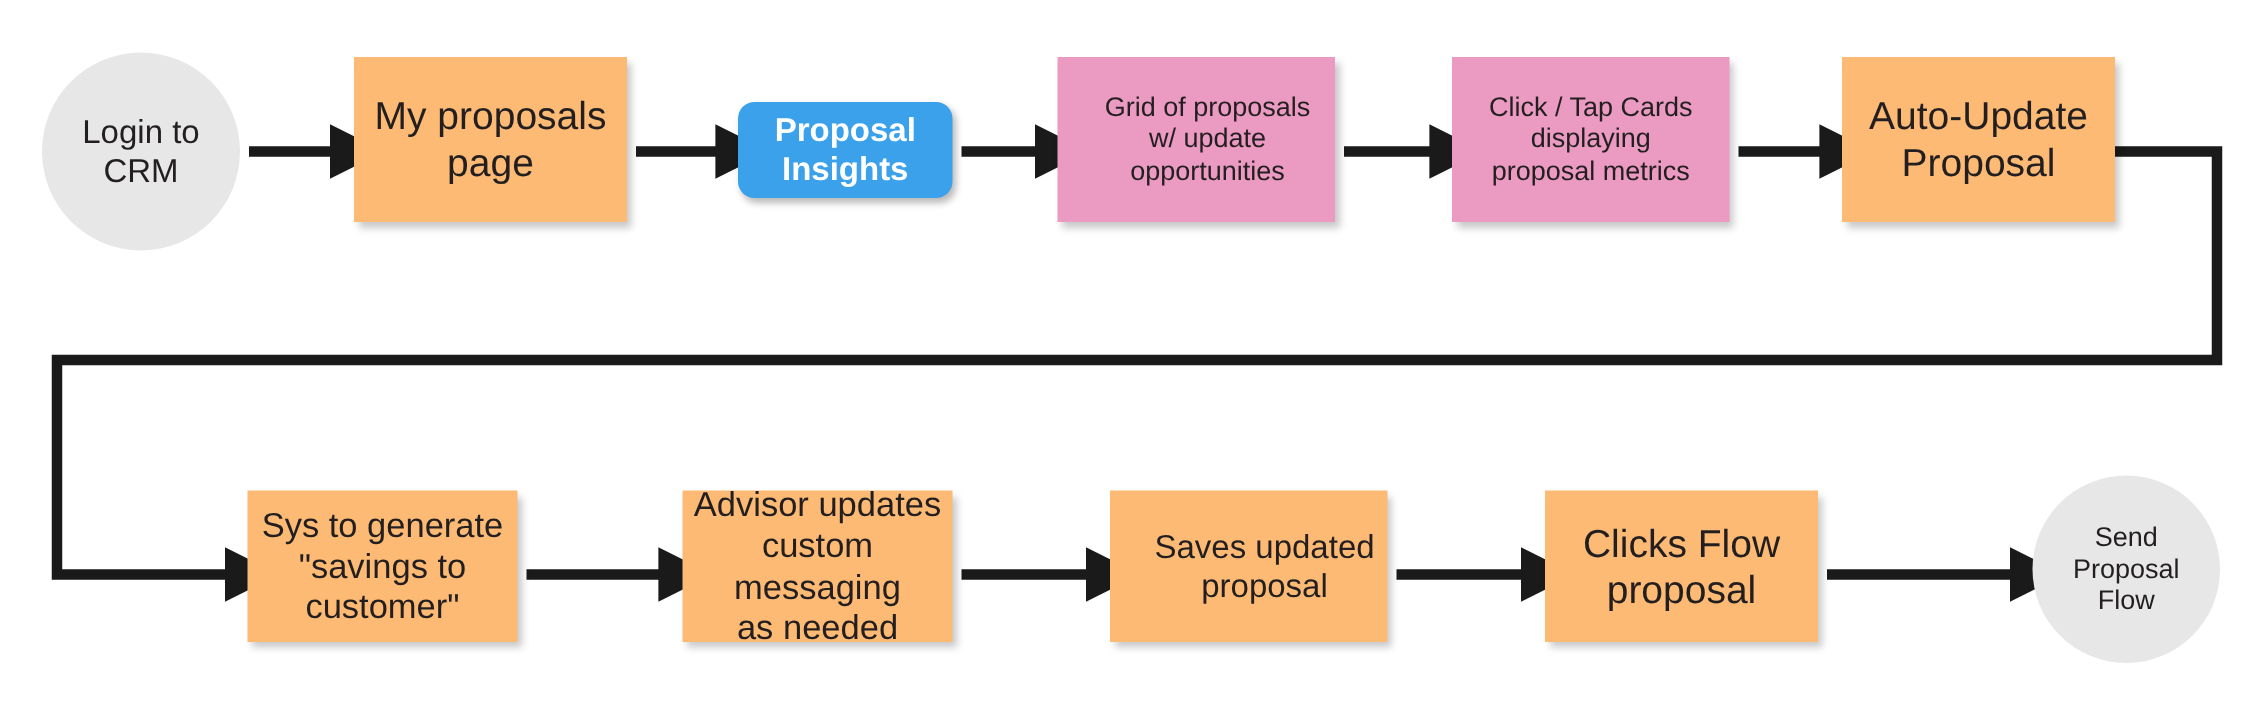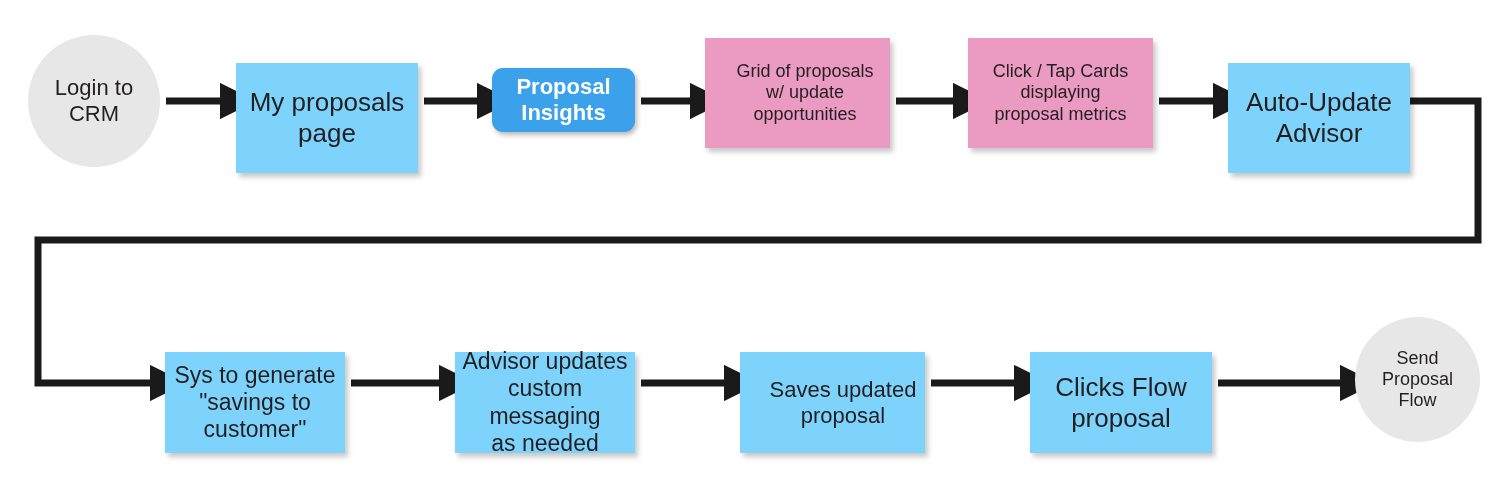--- a/index.html
+++ b/index.html
@@ -34,22 +34,21 @@
     text-align: center;
     color: #231f20;
     line-height: 1.18;
     white-space: pre-line;
     z-index: 2;
   }
   .node-rect {
     box-shadow: 3px 4px 5px rgba(0,0,0,0.22);
   }
   .node-yellow {
-    background: #7dd3fc;
-    margin-top: 25px;
+    background: #fdba74;
   }
   .node-pink {
     background: #eb9ac1;
   }
   .node-blue {
     background: #3ba1ea;
     color: #ffffff;
     font-weight: bold;
     border-radius: 11px;
     box-shadow: 2px 3px 5px rgba(0,0,0,0.28);
@@ -100,21 +99,21 @@
 
   <div class="node node-rect node-pink t-sm" style="left:705px; top:38px; width:185px; height:110px;padding-left:15px;">Grid of proposals
 w/ update
 opportunities</div>
 
   <div class="node node-rect node-pink t-sm" style="left:968px; top:38px; width:185px; height:110px;">Click / Tap Cards
 displaying
 proposal metrics</div>
 
   <div class="node node-rect node-yellow t-lg" style="left:1228px; top:38px; width:182px; height:110px;">Auto-Update
-Advisor</div>
+Proposal</div>
 
   <div class="node node-rect node-yellow t-xs" style="left:165px; top:327px; width:180px; height:101px;">Sys to generate
 "savings to
 customer"</div>
 
   <div class="node node-rect node-yellow t-xs" style="left:455px; top:327px; width:180px; height:101px;">Advisor updates
 custom messaging
 as needed</div>
 
   <div class="node node-rect node-yellow t-md" style="left:740px; top:327px; width:185px; height:101px;padding-left:21px;">Saves updated

